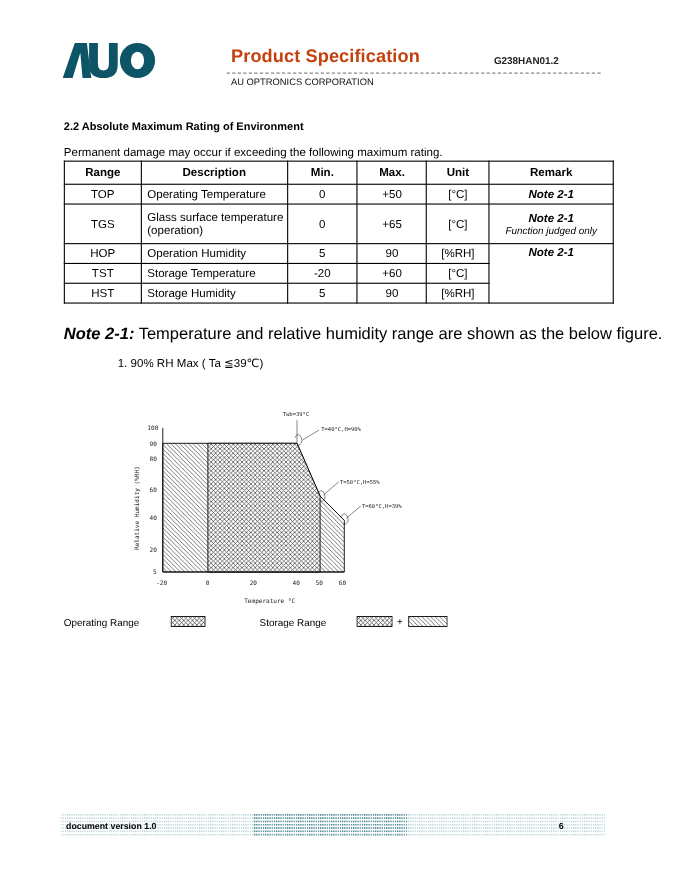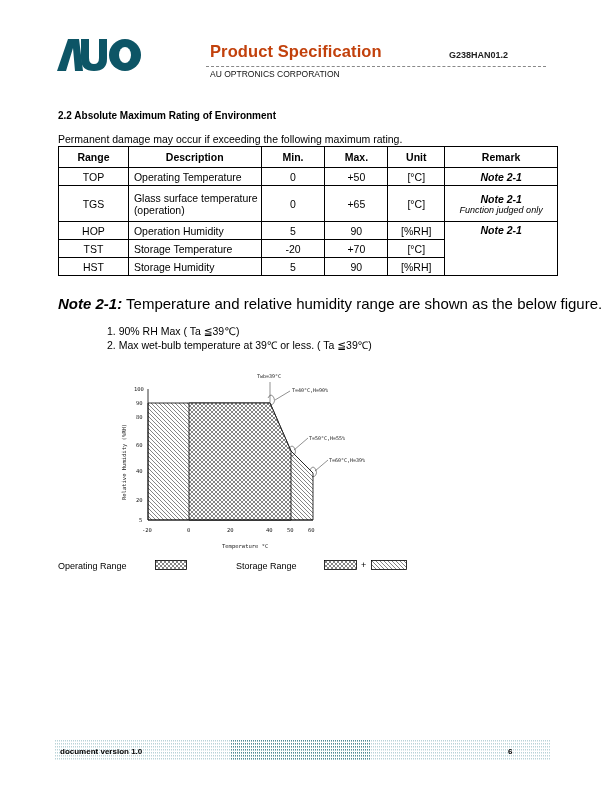--- a/index.html
+++ b/index.html
@@ -86,39 +86,38 @@
     <td class="desc">Operation Humidity</td>
     <td>5</td>
     <td>90</td>
     <td>[%RH]</td>
     <td class="remark" rowspan="3" style="padding-top:2px">Note 2-1</td>
   </tr>
   <tr>
     <td>TST</td>
     <td class="desc">Storage Temperature</td>
     <td>-20</td>
-    <td>+70</td>
+    <td>+60</td>
     <td>[°C]</td>
   </tr>
   <tr>
     <td>HST</td>
     <td class="desc">Storage Humidity</td>
     <td>5</td>
     <td>90</td>
     <td>[%RH]</td>
   </tr>
 </tbody>
   </table>
 
 <div class="abs note-line">
   <b>Note 2-1:</b><span> Temperature and relative humidity range are shown as the below figure.</span>
 </div>
 <div class="abs note-items">
   <div>1. 90% RH Max ( Ta ≦39℃)</div>
-  <div>2. Max wet-bulb temperature at 39℃ or less. ( Ta ≦39℃)</div>
 </div>
 
 <svg class="abs chart" viewBox="108 368 260 185" width="260" height="185">
   <defs>
     <pattern id="diag" patternUnits="userSpaceOnUse" width="4" height="4">
       <path d="M0 0 L4 4 M-1 3 L1 5 M3 -1 L5 1" stroke="#333" stroke-width="0.6"></path>
     </pattern>
     <pattern id="cross" patternUnits="userSpaceOnUse" width="4" height="4">
       <path d="M0 0 L4 4 M4 0 L0 4" stroke="#333" stroke-width="0.6"></path>
     </pattern>

